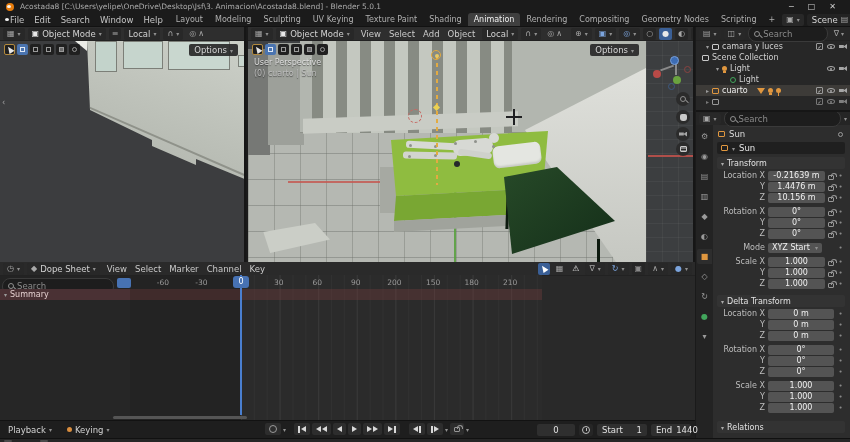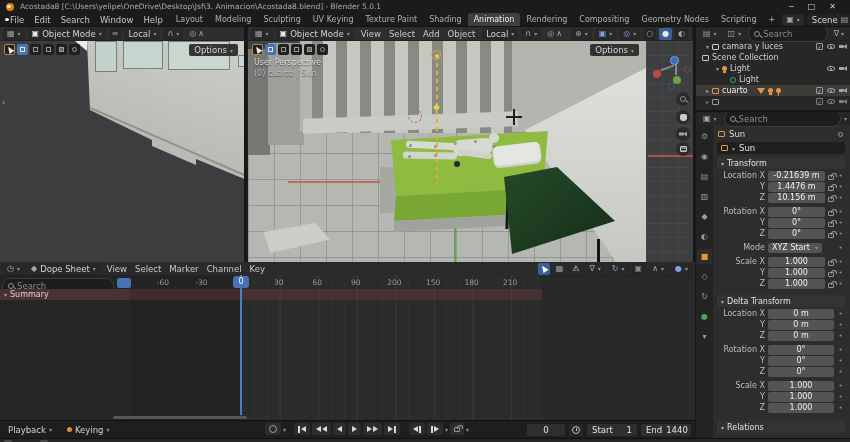--- a/index.html
+++ b/index.html
@@ -734,21 +734,21 @@
   <span class="ffield" style="width:38px;justify-content:center;">
       <span>0</span>
     </span>
   <span class="ibtn">
       <span class="i-clock"></span>
     </span>
   <span class="ffield" style="width:50px;">
       <span>Start</span>
       <span>1</span>
     </span>
-  <span class="ffield" style="width:50px;">
+  <span class="ffield" style="width:40px;">
       <span>End</span>
       <span>1440</span>
     </span>
 </div>
 <div class="transport">
   <span class="pbtn">
       <span class="rec"></span>
     </span>
   <span class="caret">▾</span>
   <span style="width:4px;"></span>

